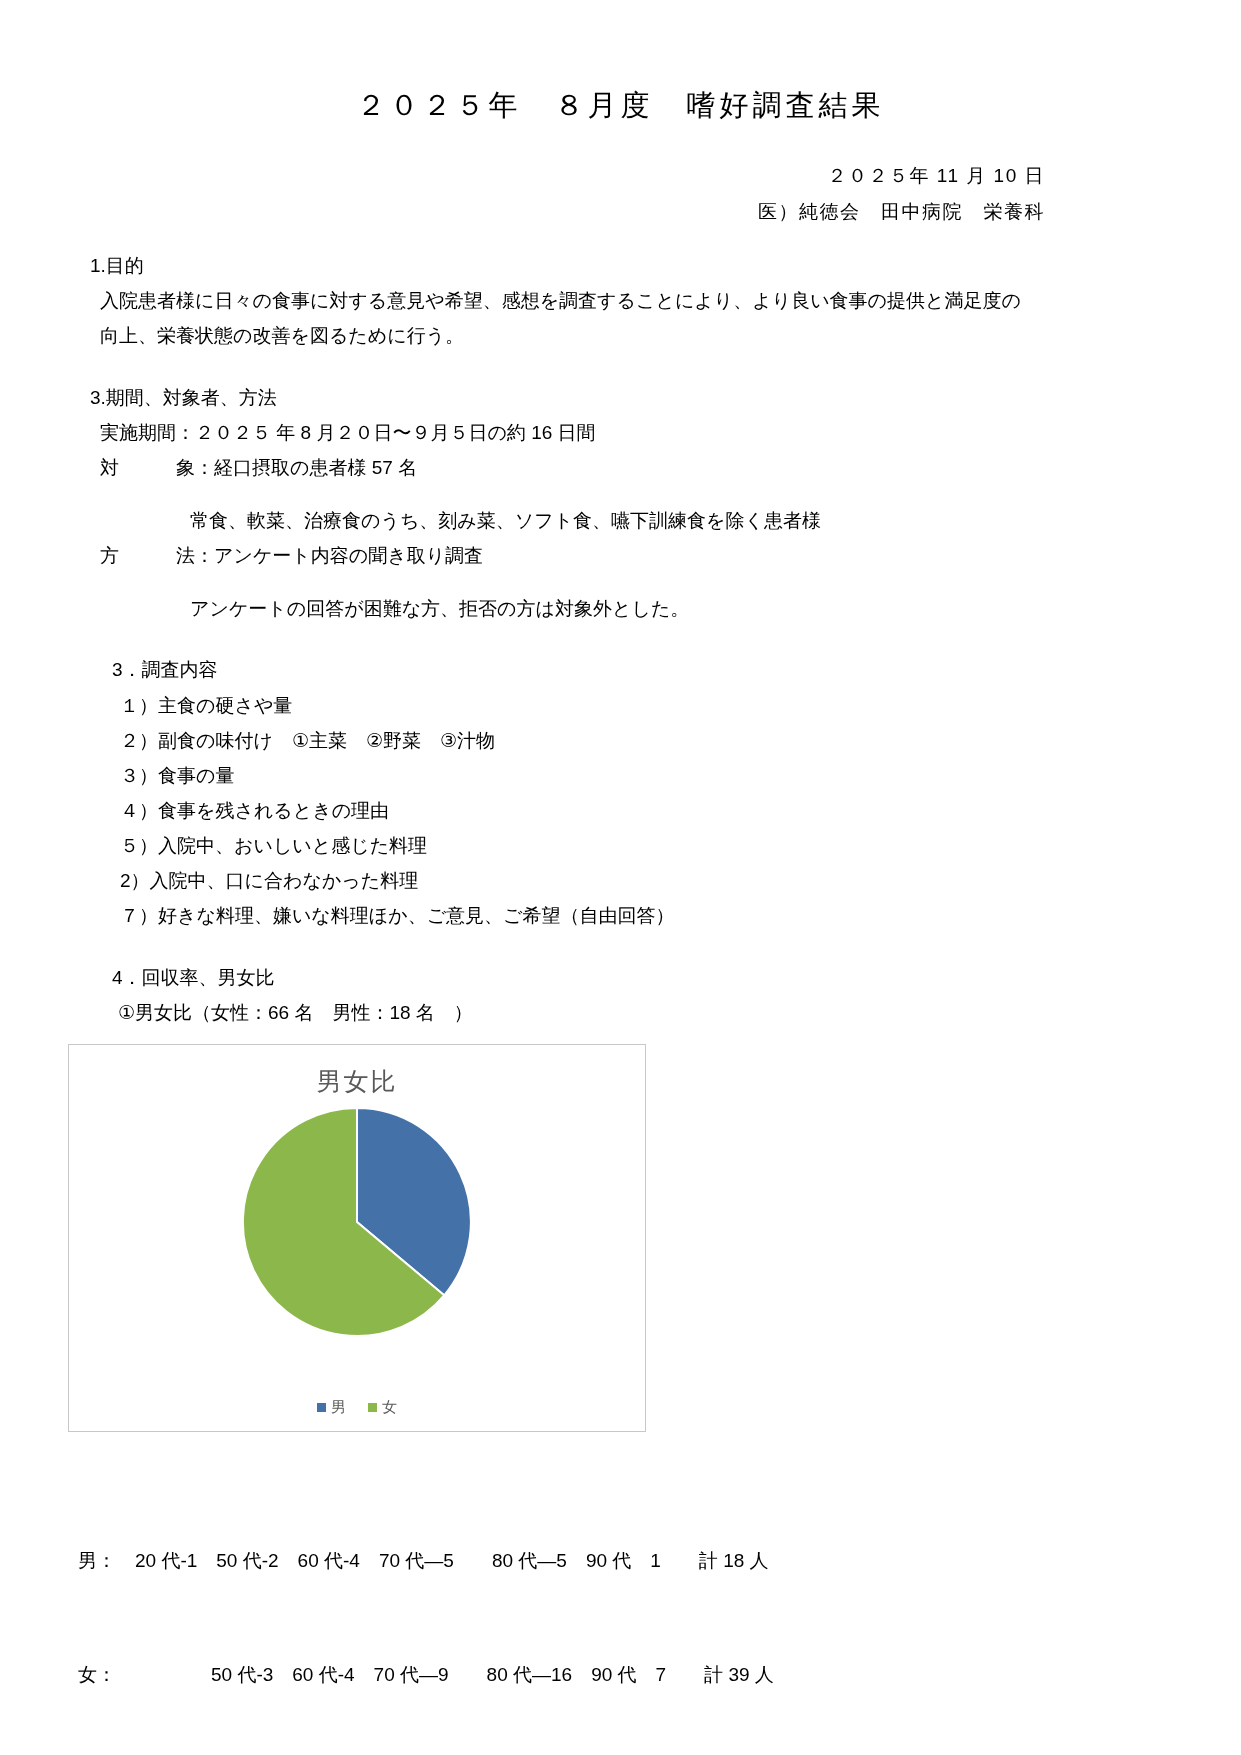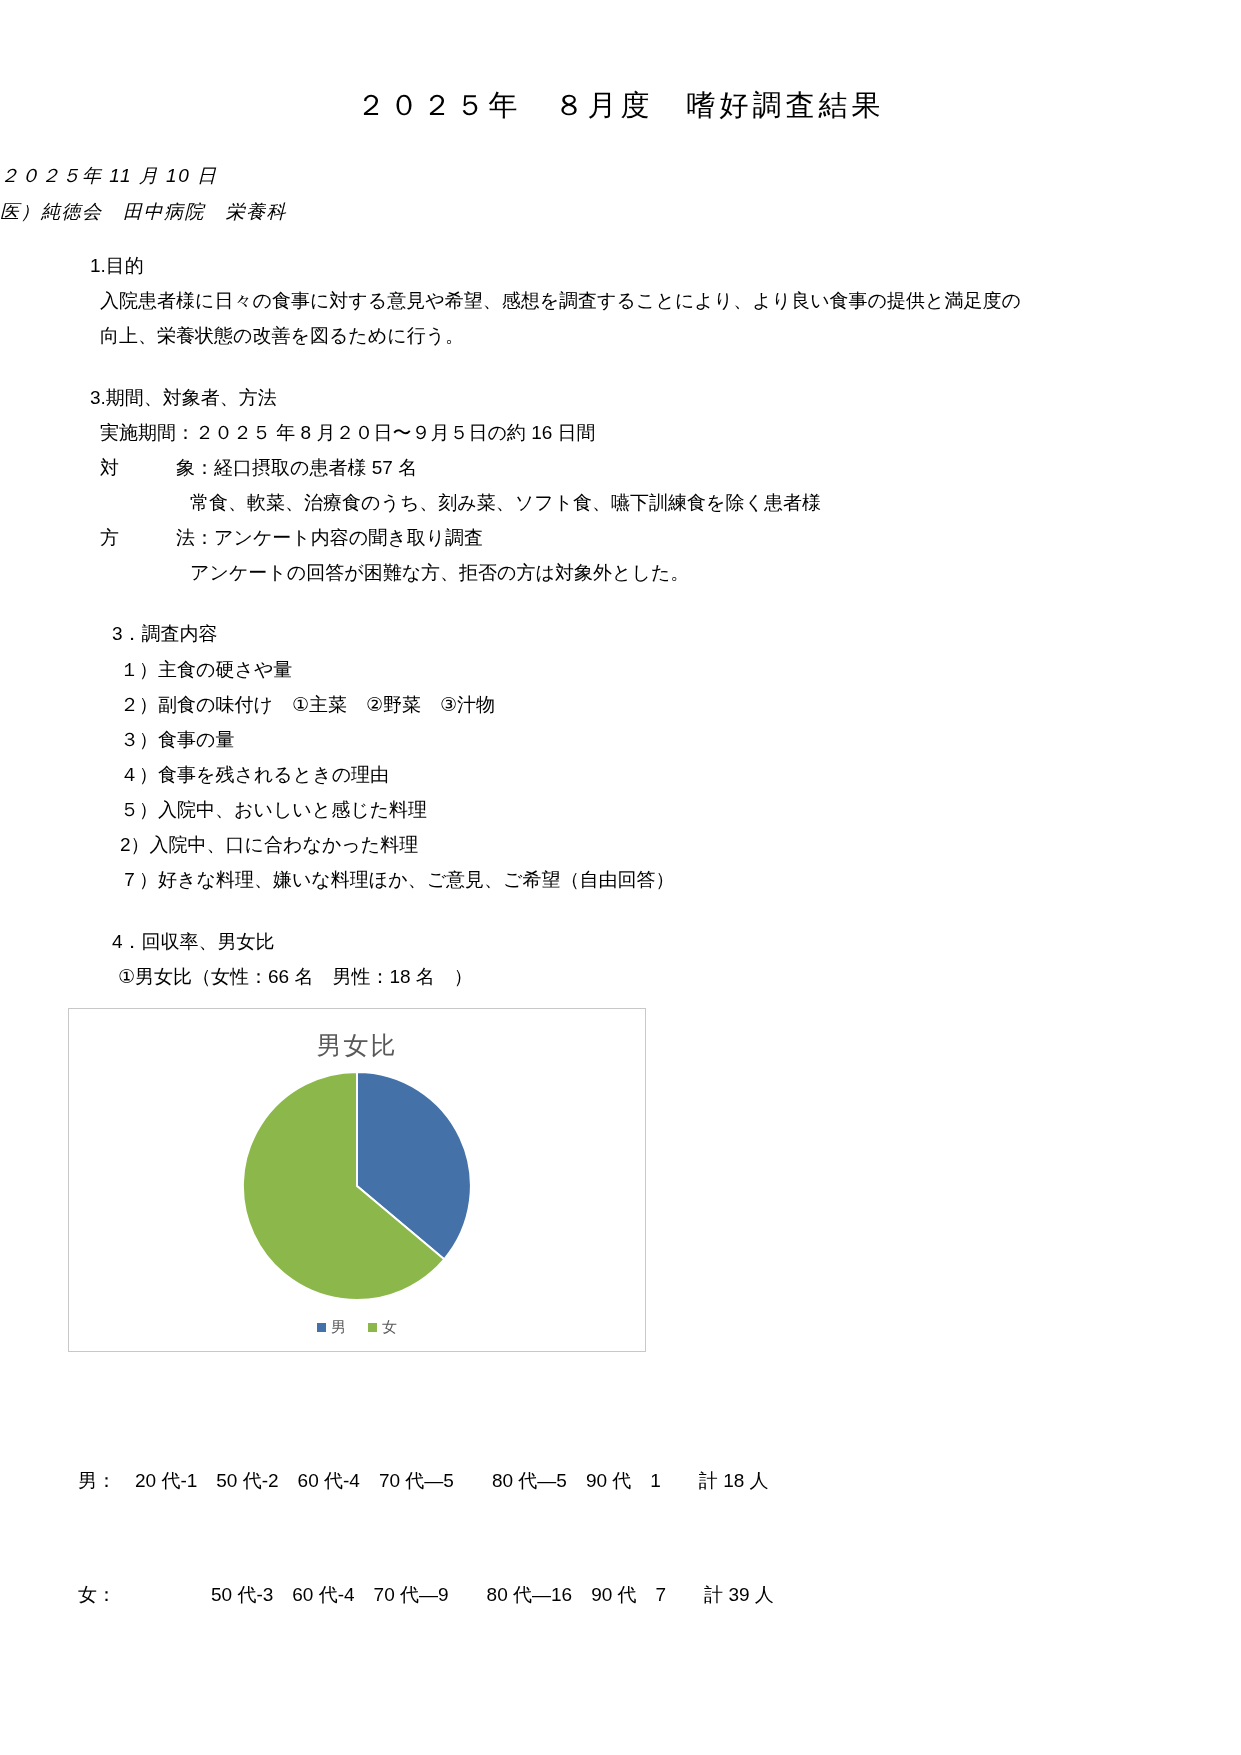--- a/index.html
+++ b/index.html
@@ -25,51 +25,50 @@
   .doc-title {
     text-align: center;
     font-size: 29px;
     letter-spacing: 4px;
     margin-top: 86px;
     font-weight: normal;
   }
   .meta-block {
     margin-top: 32px;
     padding-right: 196px;
-    text-align: left;
+    text-align: right;
     font-size: 19px;
     line-height: 1.9;
     letter-spacing: 1.5px;
-    font-style: italic;
   }
   .body-wrap {
     margin-top: 18px;
     padding-left: 78px;
     padding-right: 78px;
     font-size: 19px;
     line-height: 1.85;
   }
   .sec-head {
     margin-top: 0;
     font-size: 19px;
     margin-left: 12px;
   }
   .indent1 { padding-left: 22px; }
   .indent2 { padding-left: 40px; }
-  .indent3 { padding-left: 112px; }
+  .indent3 { padding-left: 112px; margin-top: 18px; }
   .gap { height: 26px; }
   .line { white-space: pre-wrap; }
   .list-item { padding-left: 42px; }
 
   
   .chart-box {
     margin-top: 14px;
     margin-left: 68px;
     width: 578px;
-    height: 344px;
+    height: 388px;
     border: 1px solid #c8c8c8;
     background: #ffffff;
     position: relative;
     box-sizing: border-box;
   }
   .chart-title {
     text-align: center;
     font-size: 25px;
     color: #595959;
     margin-top: 20px;

